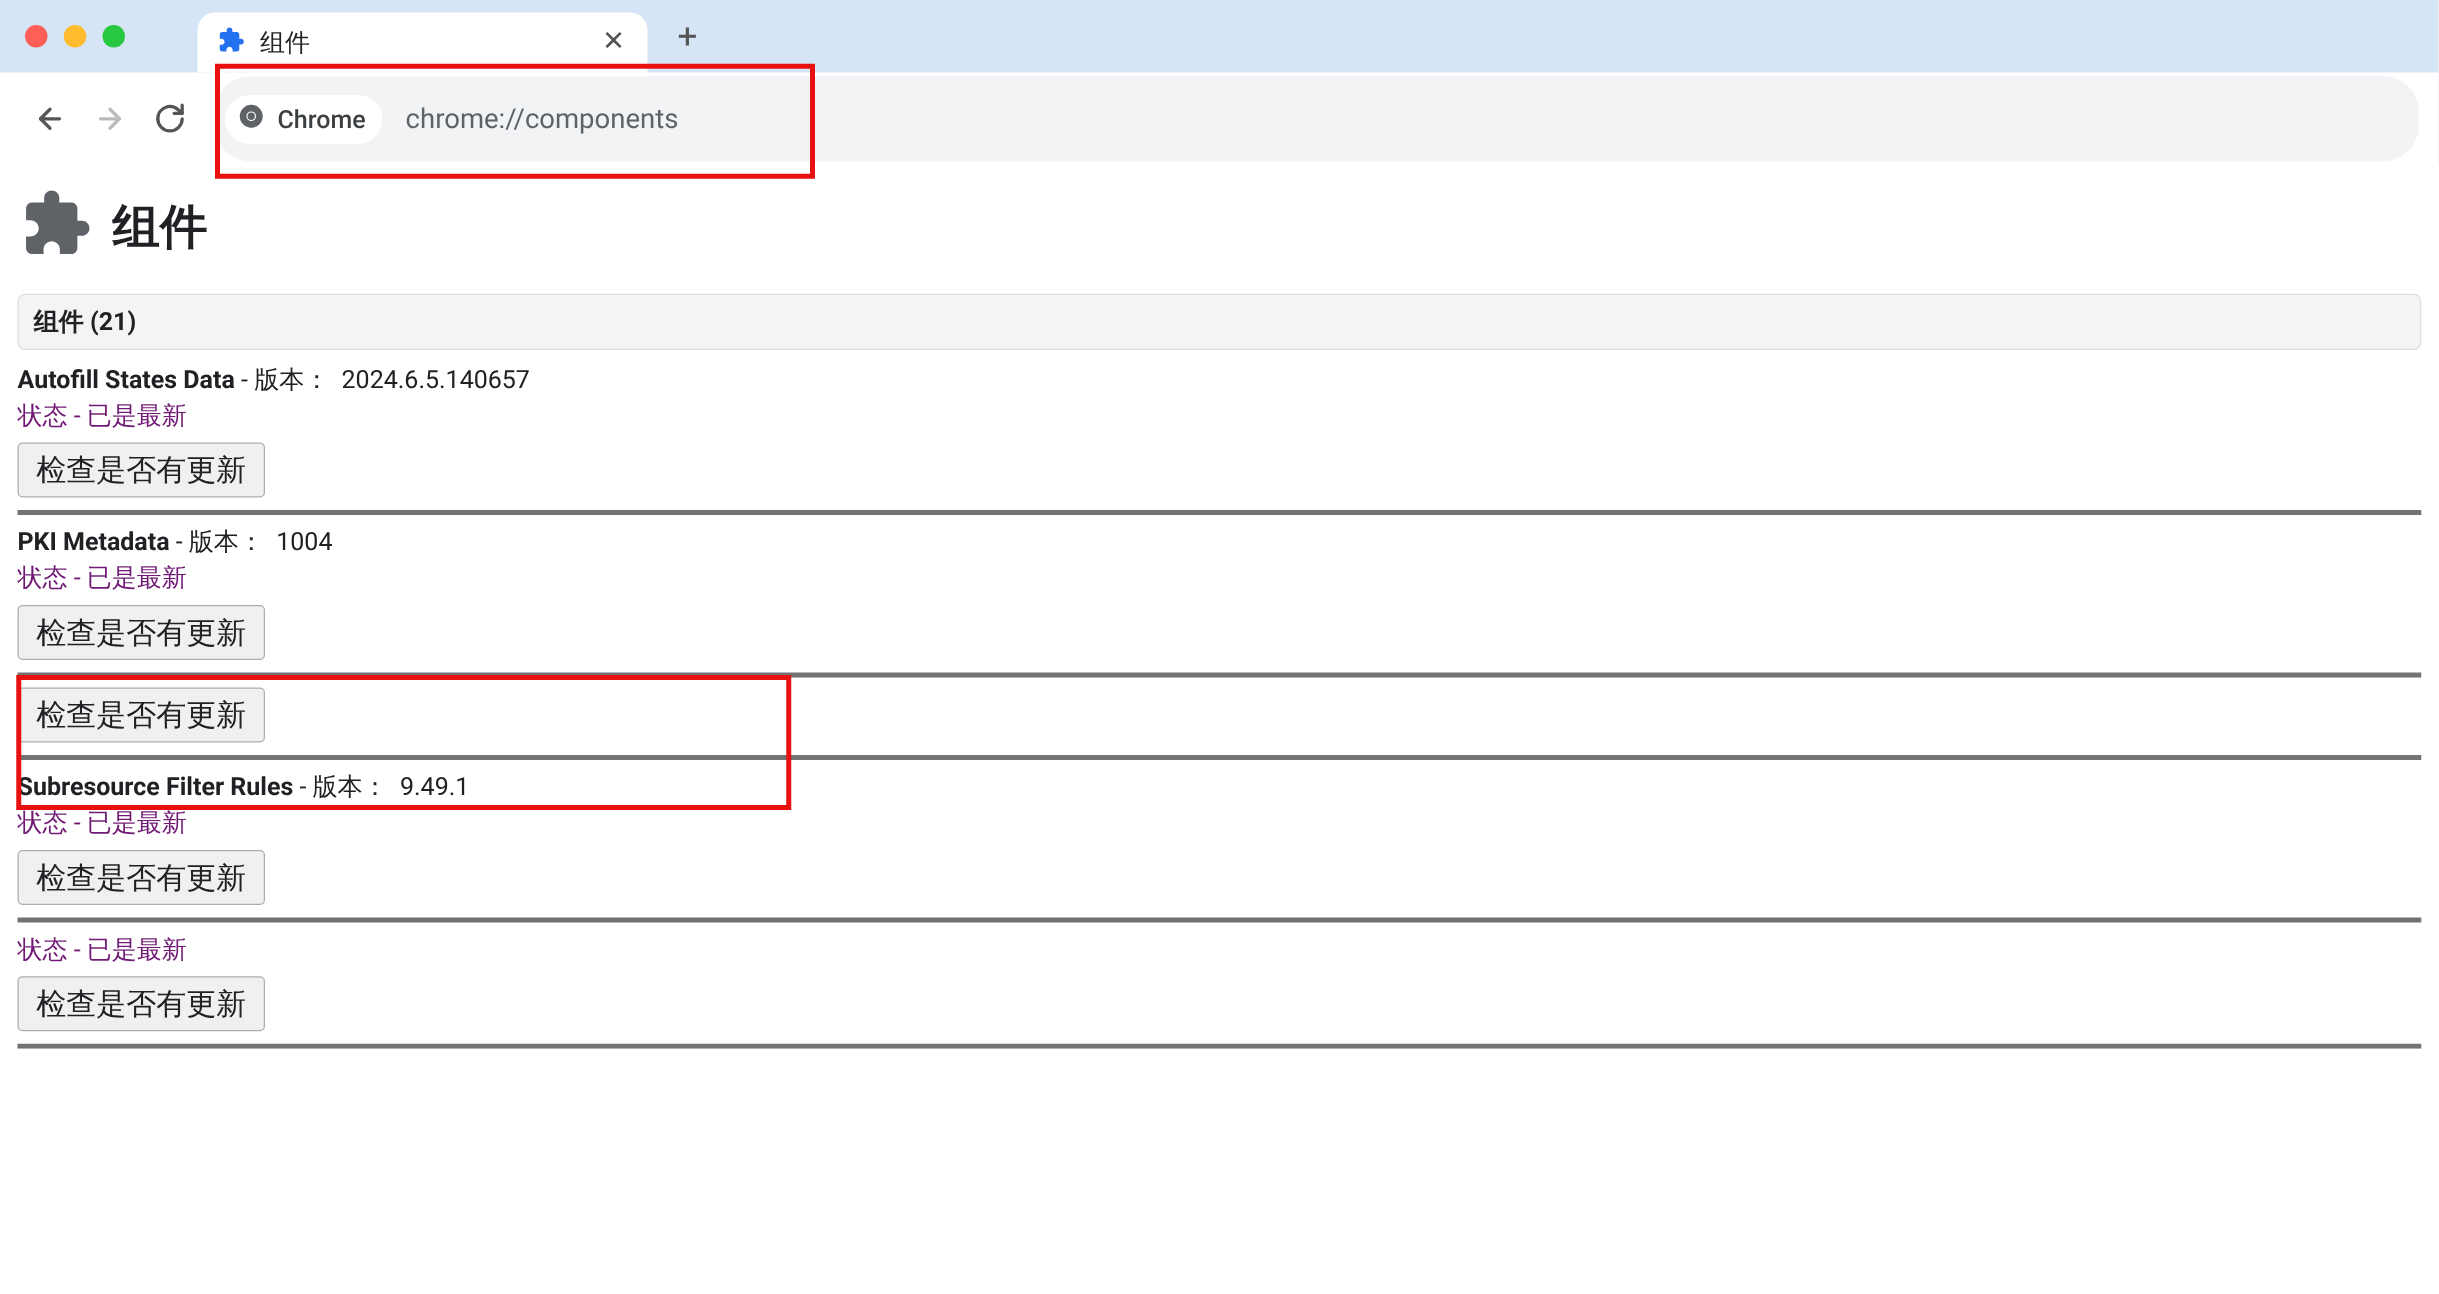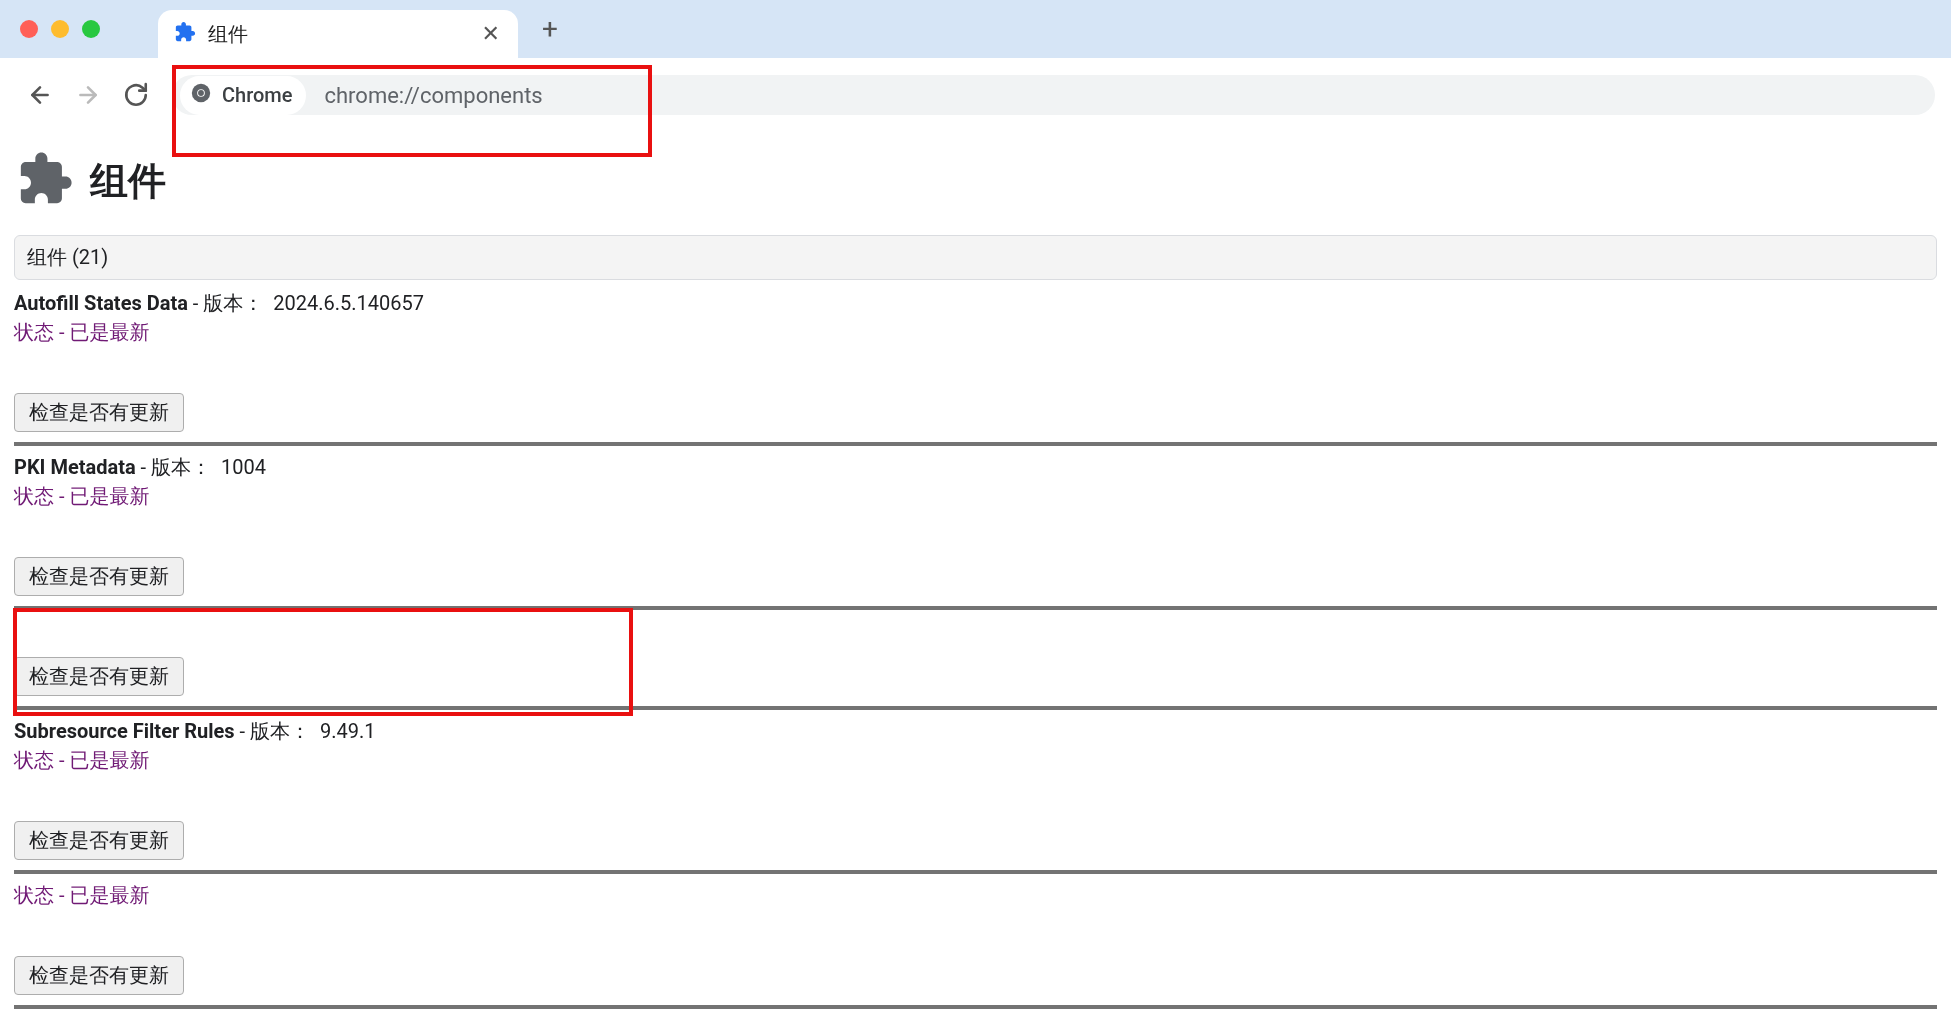--- a/index.html
+++ b/index.html
@@ -91,21 +91,21 @@
     }
     .nav-forward { opacity: 0.4; }
     .address-wrapper {
       position: relative;
       flex: 1;
       margin-left: 12px;
     }
     .address-bar {
       background: #f1f3f4;
       border-radius: 28px;
-      height: 40px;
+      height: 68px;
       display: flex;
       align-items: center;
       padding: 0 10px 0 8px;
       gap: 0;
     }
     .chrome-pill {
       background: #fff;
       border-radius: 20px;
       padding: 6px 14px 6px 10px;
       display: flex;
@@ -155,21 +155,21 @@
     }
     .list-container {
       padding: 0 14px;
     }
     .list-header {
       background: #f4f4f4;
       border: 1px solid #dadce0;
       border-radius: 6px;
       padding: 8px 12px;
       font-size: 20px;
-      font-weight: 400;
+      font-weight: 700;
       color: #202124;
       margin-bottom: 2px;
     }
     .component-item {
       border-bottom: 4px solid #737373;
       padding: 8px 0 10px 0;
       position: relative;
     }
     .comp-line1 {
       font-size: 20px;
@@ -182,25 +182,24 @@
     .comp-status {
       font-size: 20px;
       color: #701a75;
       margin-bottom: 8px;
     }
     .check-btn {
       background: #f0f0f0;
       border: 1px solid #adadad;
       border-radius: 4px;
       padding: 5px 14px;
-      font-size: 20px;
+      font-size: 24px;
       color: #202124;
       cursor: pointer;
       font-family: Liberation Serif, serif;
-      margin-top: 39px;
     }
     .highlight-comp {
       position: absolute;
       border: 4px solid #e91010;
       pointer-events: none;
       left: -1px;
       top: -2px;
       width: 620px;
       height: 108px;
       z-index: 5;

